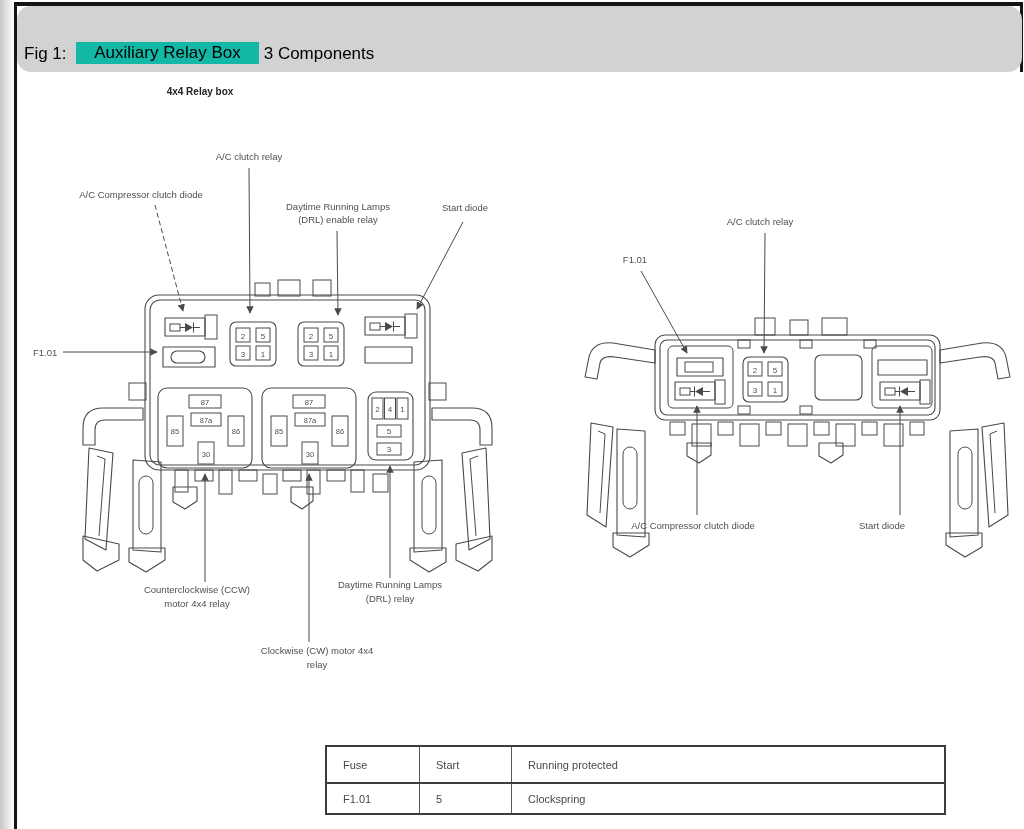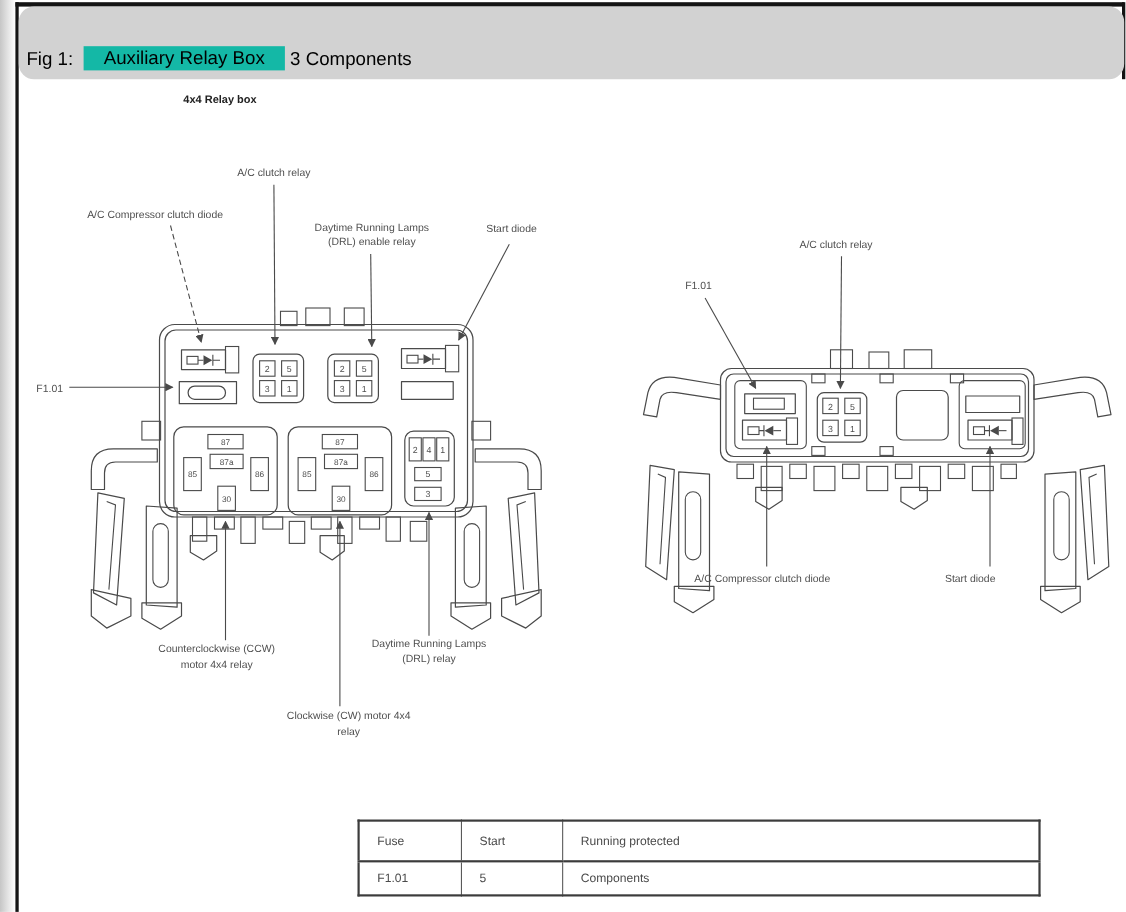--- a/index.html
+++ b/index.html
@@ -351,18 +351,18 @@
       <tr>
         <th class="col-fuse">Fuse</th>
         <th class="col-amps">Start</th>
         <th class="col-circ">Running protected</th>
       </tr>
     </thead>
     <tbody>
       <tr>
         <td>F1.01</td>
         <td>5</td>
-        <td>Components</td>
+        <td>Clockspring</td>
       </tr>
     </tbody>
   </table>
 
 </div>
 
 </body></html>

